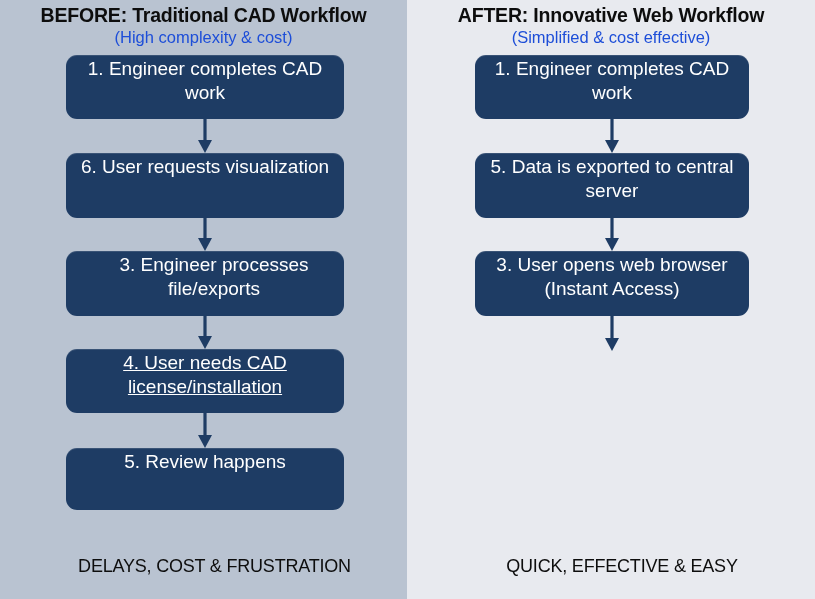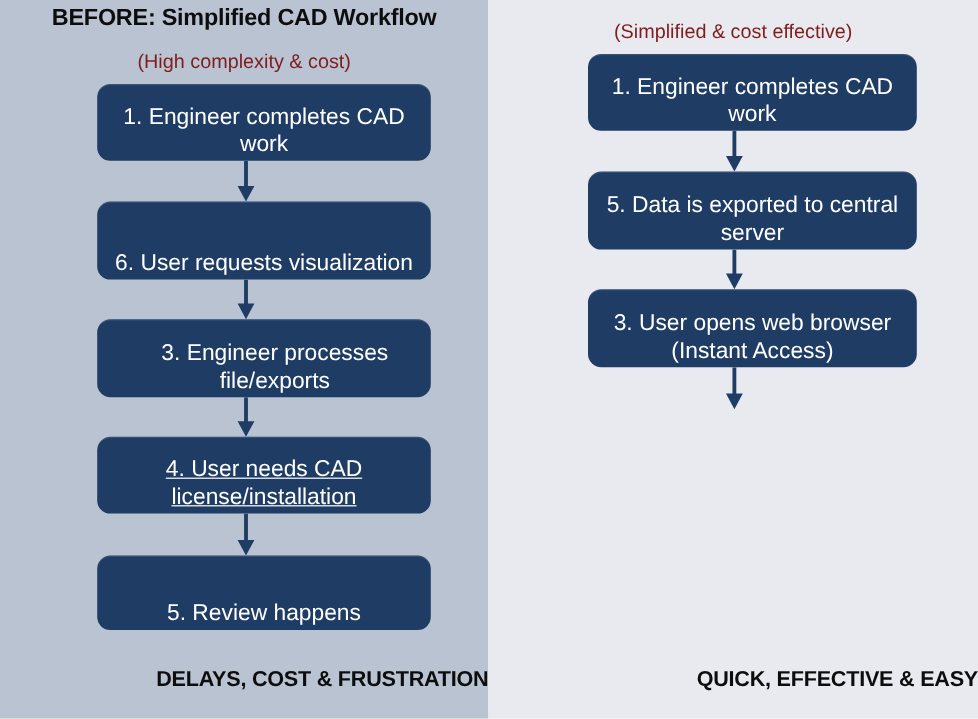--- a/index.html
+++ b/index.html
@@ -43,62 +43,61 @@
     color: #0d0d0d;
     text-align: center;
     line-height: 1.05;
     letter-spacing: -0.2px;
     margin-top: 5px;
   }
 
   .panel-subtitle {
     font-size: 16.5px;
     font-weight: normal;
-    color: #7f1d1d;
+    color: #1d4ed8;
     text-align: center;
     font-style: normal;
-    margin-top: 18px;
+    margin-top: 3px;
   }
 
   .flow {
     position: relative;
     width: 100%;
     flex: 1;
   }
 
   .node {
     position: absolute;
     background: #1e3c64;
     border-radius: 11px;
     color: #ffffff;
     display: flex;
-    align-items: flex-end;
+    align-items: flex-start;
     justify-content: center;
     text-align: center;
     font-size: 19px;
     line-height: 1.22;
     padding: 2px 10px;
     box-shadow: 0 1px 0 rgba(255,255,255,0.12) inset;
-    margin-left: 15px;
   }
 
   .node-label { display: block; }
 
   .arrow {
     position: absolute;
     width: 22px;
     overflow: visible;
   }
   .arrow svg { display: block; }
 
   .footer {
     font-size: 18px;
-    font-weight: bold;
+    font-weight: normal;
     color: #0d0d0d;
-    text-align: right;
+    text-align: center;
     letter-spacing: -0.2px;
     position: absolute;
     left: 0;
     right: 0;
     bottom: 22px;
     padding-left: 22px;
   }
 
   
   .panel-before .node { left: 66px; width: 278px; }
@@ -126,21 +125,21 @@
   .panel-after .a2 { top: 171px; height: 33px; }
   .panel-after .a3 { top: 269px; height: 35px; }
 </style>
 </head>
 <body>
 
 <div id="diagram">
 
   <div class="panel panel-before">
 
-    <div class="panel-title">BEFORE: Simplified CAD Workflow</div>
+    <div class="panel-title">BEFORE: Traditional CAD Workflow</div>
 
     <div class="panel-subtitle">(High complexity &amp; cost)</div>
 
     <div class="flow">
 
       <div class="node n1">
         <span class="node-label">1. Engineer completes CAD work</span>
       </div>
 
       <div class="arrow a1">
@@ -187,20 +186,21 @@
         <span class="node-label">5. Review happens</span>
       </div>
 
     </div>
 
     <div class="footer">DELAYS, COST &amp; FRUSTRATION</div>
   </div>
 
   <div class="panel panel-after">
 
+    <div class="panel-title">AFTER: Innovative Web Workflow</div>
 
     <div class="panel-subtitle">(Simplified &amp; cost effective)</div>
 
     <div class="flow">
 
       <div class="node n1">
         <span class="node-label">1. Engineer completes CAD work</span>
       </div>
 
       <div class="arrow a1">

